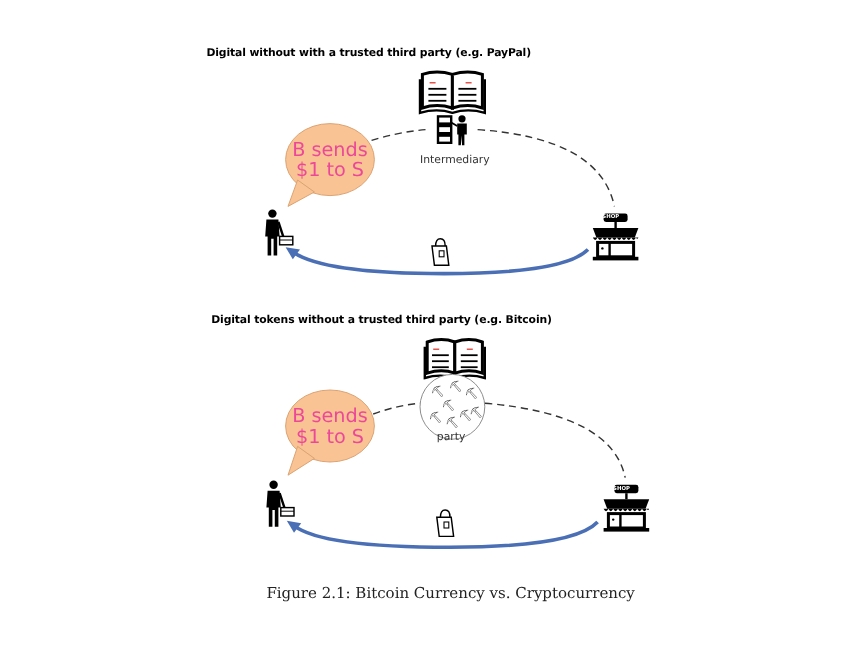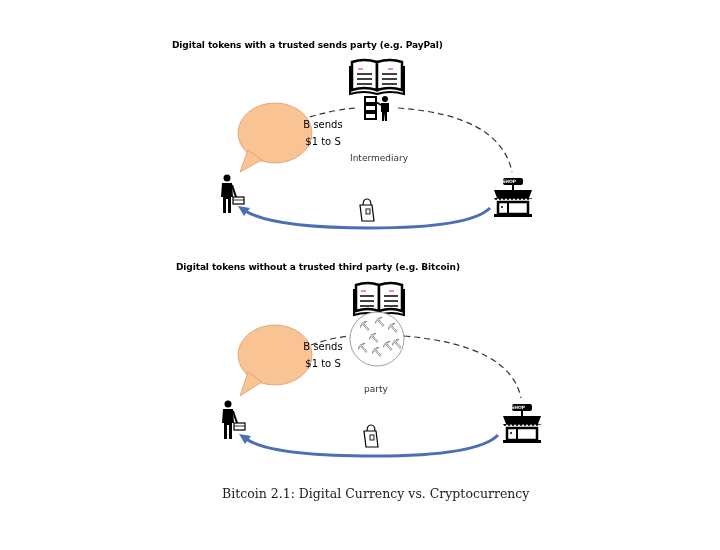--- a/index.html
+++ b/index.html
@@ -1,27 +1,27 @@
 <!DOCTYPE html>
 <html><head>
 <meta charset="utf-8">
 <style>
   html, body { margin:0; padding:0; background:#ffffff; }
   body { width:720px; height:550px; position:relative; overflow:hidden; font-family:"Liberation Sans", sans-serif; }
   .abs { position:absolute; }
   .panel-title { font-family:"DejaVu Sans", sans-serif; font-weight:bold; font-size:9px; color:#000; white-space:nowrap; letter-spacing:-0.1px; }
-  .bubble-text { color:#000000; font-family:"DejaVu Sans", sans-serif; font-size:10px; text-align:center; line-height:17px;margin-left:48px; }
-  .node-label { font-family:"DejaVu Sans", sans-serif; font-size:9px; color:#333;margin-top:24px; }
+  .bubble-text { color:#ec4899; font-family:"DejaVu Sans", sans-serif; font-size:16px; text-align:center; line-height:17px; }
+  .node-label { font-family:"DejaVu Sans", sans-serif; font-size:9px; color:#333; }
   .caption { font-family:"DejaVu Serif", serif; font-size:12.5px; color:#222; white-space:nowrap; }
   svg { overflow:visible; }
 </style>
 </head>
 <body>
 
-<div class="abs panel-title" style="left:172px;top:40px;">Digital tokens with a trusted sends party (e.g. PayPal)</div>
+<div class="abs panel-title" style="left:172px;top:40px;">Digital without with a trusted third party (e.g. PayPal)</div>
 
 <svg class="abs" style="left:0;top:0;" width="720" height="550">
 
   <path d="M300,120 Q330,110 355,108" fill="none" stroke="#333" stroke-width="1.2" stroke-dasharray="6,4"></path>
   <path d="M398,108 Q500,115 512,172" fill="none" stroke="#333" stroke-width="1.2" stroke-dasharray="6,4"></path>
 
   <path d="M490,208 Q470,228 370,228 Q270,228 244,210" fill="none" stroke="#4a6fb5" stroke-width="3"></path>
   <polygon points="238,206 250,208 244,216" fill="#4a6fb5"></polygon>
 
   <g>
@@ -147,13 +147,13 @@
   </g>
 </svg>
 <div class="abs" style="left:505px;top:405px;width:26px;font-size:4.5px;color:#fff;font-weight:bold;text-align:center;font-family:'DejaVu Sans',sans-serif;">SHOP</div>
 
 <div class="abs bubble-text" style="left:238px;top:338px;width:74px;">
   <div>B sends</div>
   <div>$1 to S</div>
 </div>
 <div class="abs node-label" style="left:364px;top:360px;">party</div>
 
-<div class="abs caption" style="left:222px;top:486px;">Bitcoin 2.1: Digital Currency vs. Cryptocurrency</div>
+<div class="abs caption" style="left:222px;top:486px;">Figure 2.1: Bitcoin Currency vs. Cryptocurrency</div>
 
 </body></html>

